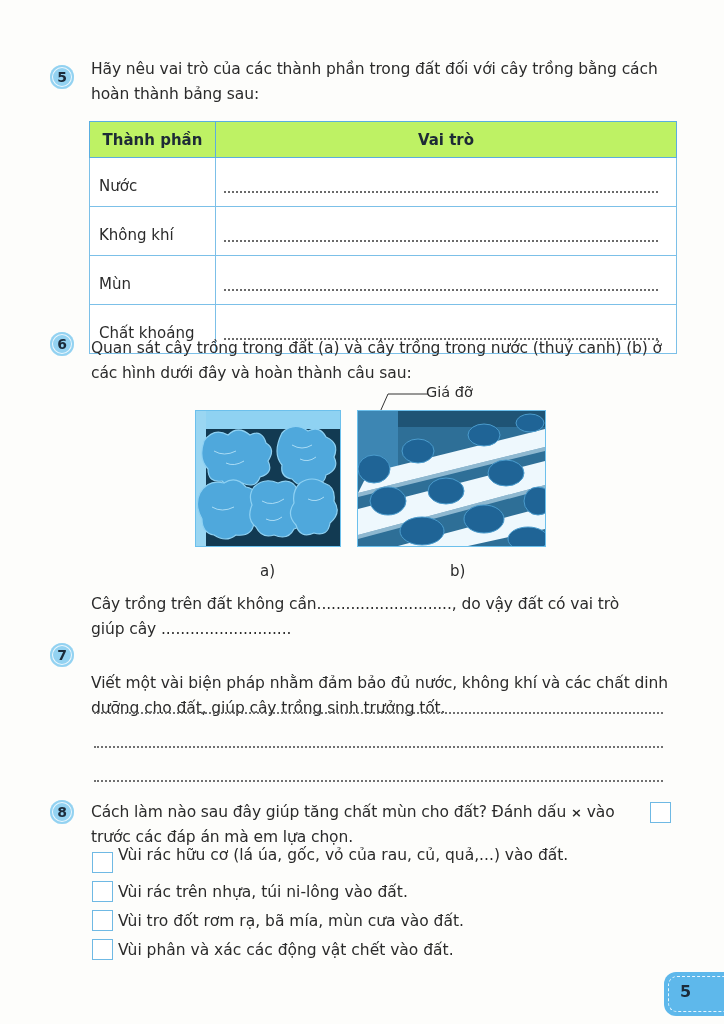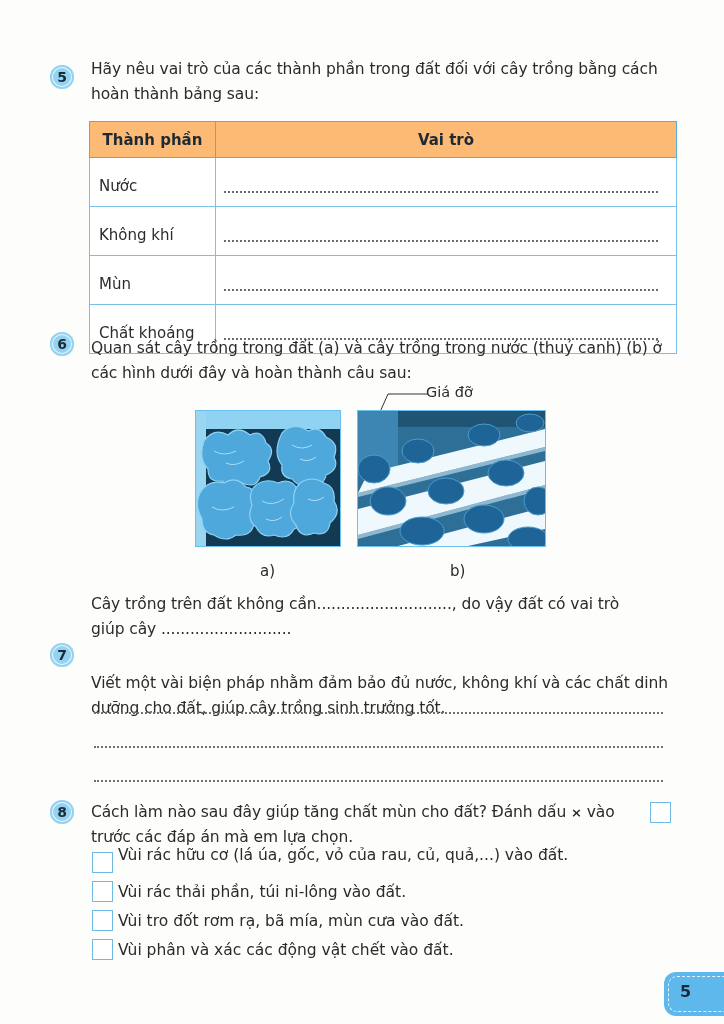--- a/index.html
+++ b/index.html
@@ -14,21 +14,21 @@
       position: absolute; width: 24px; height: 24px; border-radius: 50%;
       background: #93d2f1; box-shadow: inset 0 0 0 2px #93d2f1, inset 0 0 0 3px #e9f6fd;
       font-weight: bold; font-size: 14px; line-height: 24px; text-align: center; color: #1c2b3a;
     }
     .qtext { position: absolute; left: 91px; font-size: 15.5px; line-height: 25px; letter-spacing: -0.1px; }
     table.comp {
       position: absolute; left: 89px; top: 121px; width: 588px;
       border-collapse: collapse; font-size: 15px;
     }
     table.comp th {
-      background: #fdba74; color: #1d2a36; font-weight: bold; height: 33px;
+      background: #bef264; color: #1d2a36; font-weight: bold; height: 33px;
       border: 1.5px solid #5aaee0; font-size: 15px;
     }
     table.comp td {
       border: 1.5px solid #7cc0e8; height: 38px; padding: 8px 0 0 9px; background: #fff;
     }
     table.comp td.dots { padding: 10px 18px 0 8px; }
     .dotline {
       display: block; height: 10px; border-bottom: 2px dotted #6a6a6a;
     }
     .photo { position: absolute; border: 1.5px solid #6cc0ec; overflow: hidden; }
@@ -180,21 +180,21 @@
     <span>Cách làm nào sau đây giúp tăng chất mùn cho đất? Đánh dấu </span><span style="font-weight:bold;font-size:13px;">×</span><span> vào</span>
   </div>
   <div>trước các đáp án mà em lựa chọn.</div>
 </div>
 <div class="cb" style="left:650px;top:802px;"></div>
 
 <div class="cb" style="left:92px;top:852px;"></div>
 <div class="opt" style="top:844px;">Vùi rác hữu cơ (lá úa, gốc, vỏ của rau, củ, quả,...) vào đất.</div>
 
 <div class="cb" style="left:92px;top:881px;"></div>
-<div class="opt" style="top:881px;">Vùi rác thải phần, túi ni-lông vào đất.</div>
+<div class="opt" style="top:881px;">Vùi rác trên nhựa, túi ni-lông vào đất.</div>
 
 <div class="cb" style="left:92px;top:910px;"></div>
 <div class="opt" style="top:910px;">Vùi tro đốt rơm rạ, bã mía, mùn cưa vào đất.</div>
 
 <div class="cb" style="left:92px;top:939px;"></div>
 <div class="opt" style="top:939px;">Vùi phân và xác các động vật chết vào đất.</div>
 
 <div class="pagebadge">
   <div class="inner"></div>
   <span>5</span>

